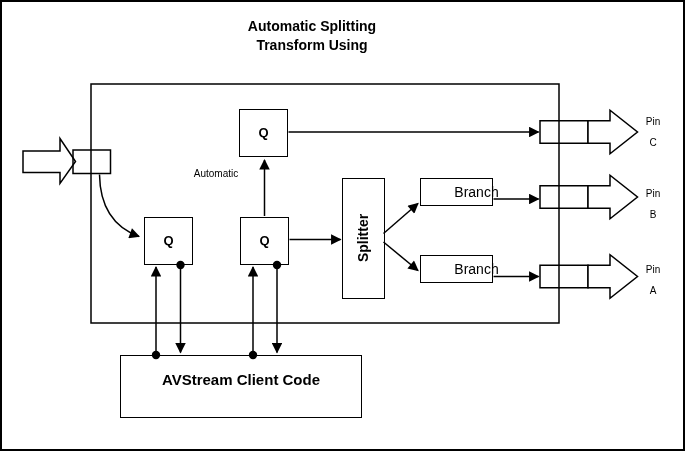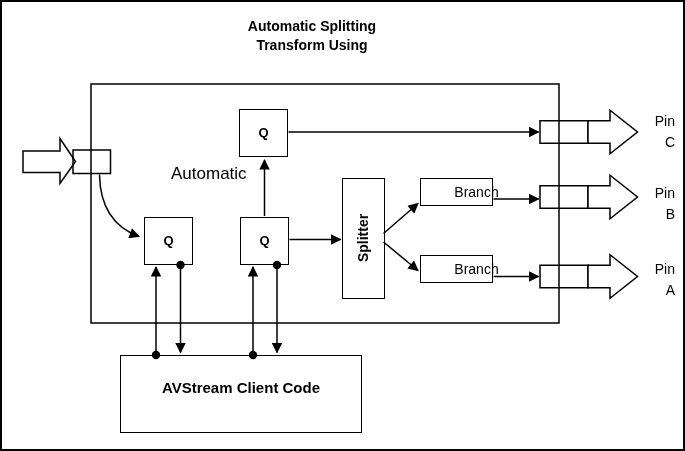--- a/index.html
+++ b/index.html
@@ -23,28 +23,28 @@
   }
   .qbox   { font-weight:bold; font-size:13px; }
   .qtop   { left:239px; top:108.5px; width:49px; height:48.5px; }
   .qleft  { left:144px; top:216.5px; width:49px; height:48.5px; }
   .qmid   { left:240px; top:216.5px; width:49px; height:48.5px; }
   .splitter { left:342px; top:177.5px; width:42.5px; height:121px; font-weight:bold; font-size:14px; }
   .splitter span { transform:rotate(-90deg); white-space:nowrap; }
   .branch { width:73px; height:28px; font-size:14px;padding-left:40px; }
   .branchB { left:420px; top:177.5px; }
   .branchA { left:420px; top:255px; }
-  .client { left:120px; top:355px; width:242px; height:78px; font-weight:bold; font-size:15px; padding-bottom:14px; }
+  .client { left:120px; top:355px; width:242px; height:63px; font-weight:bold; font-size:15px; padding-bottom:14px; }
   .autocopy {
     position:absolute; left:171px; top:165.5px; width:90px;
-    text-align:left; font-size:17px; line-height:15.5px;
+    text-align:center; font-size:10px; line-height:15.5px;
   }
   .pinlabel {
     position:absolute; left:631px; width:44px;
-    text-align:right; font-size:14px; line-height:21px;
+    text-align:center; font-size:10px; line-height:21px;
   }
   .pinC { top:111px; } .pinB { top:183px; } .pinA { top:258.5px; }
   svg.layer { position:absolute; left:0; top:0; pointer-events:none; }
 </style>
 </head>
 <body>
 
 <div class="canvas">
 
   <div class="title">

